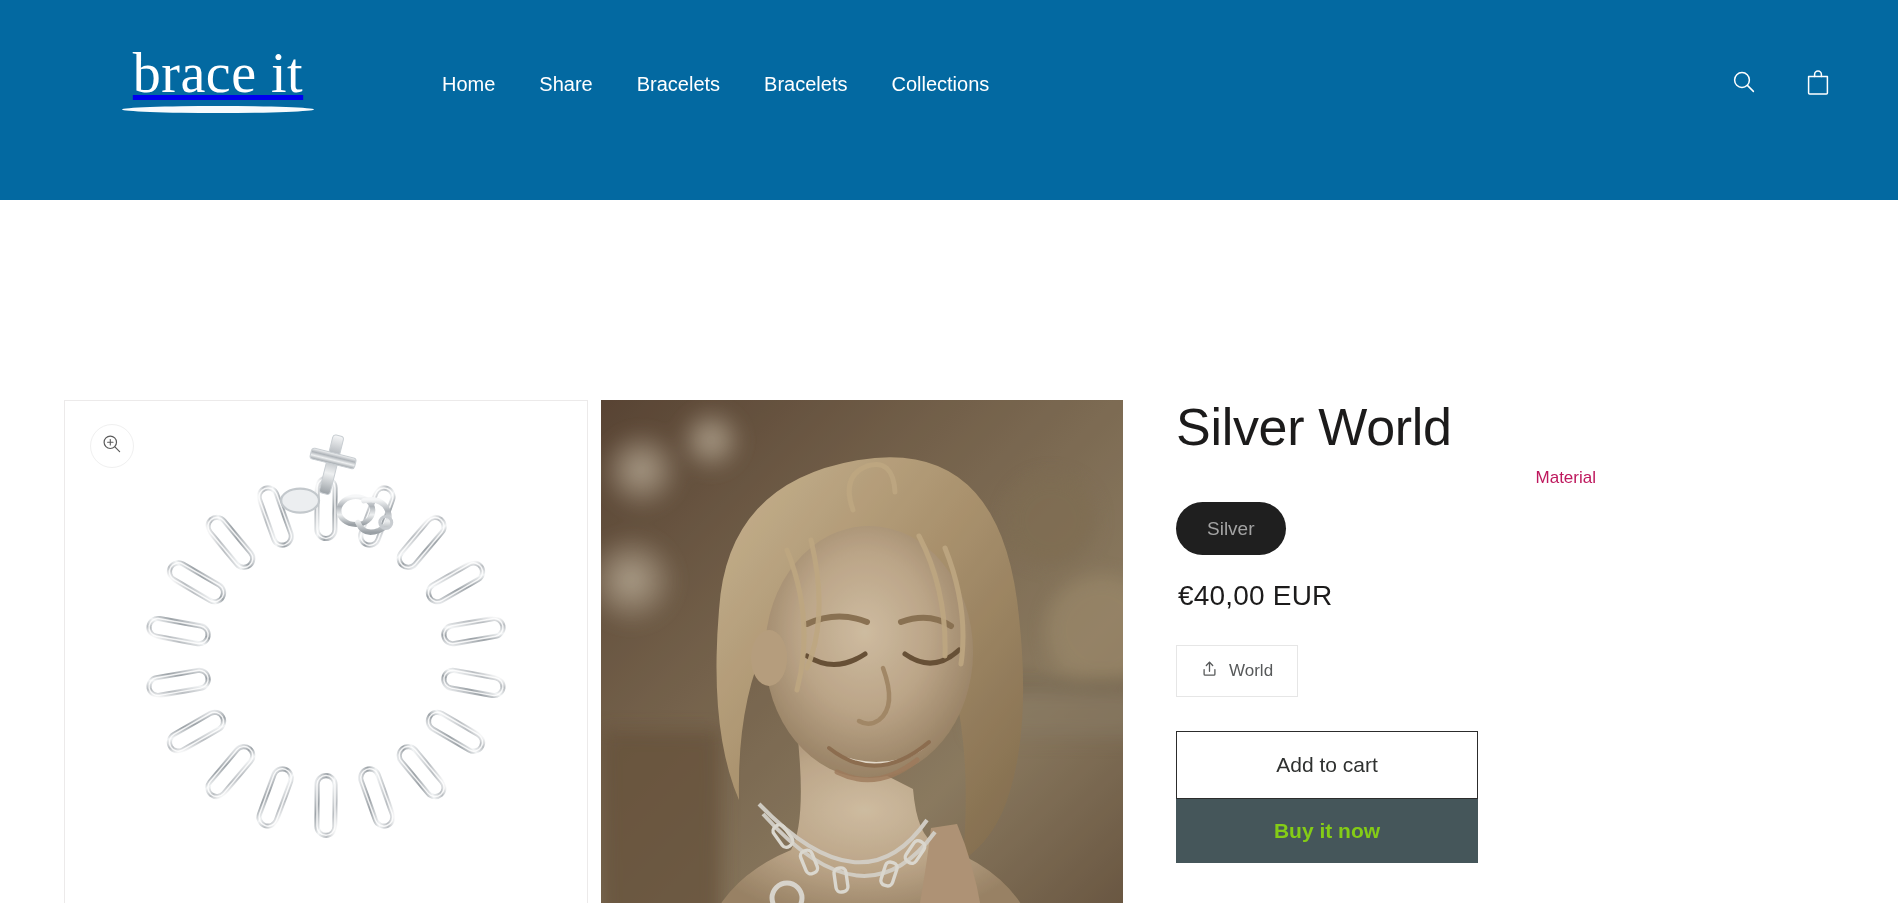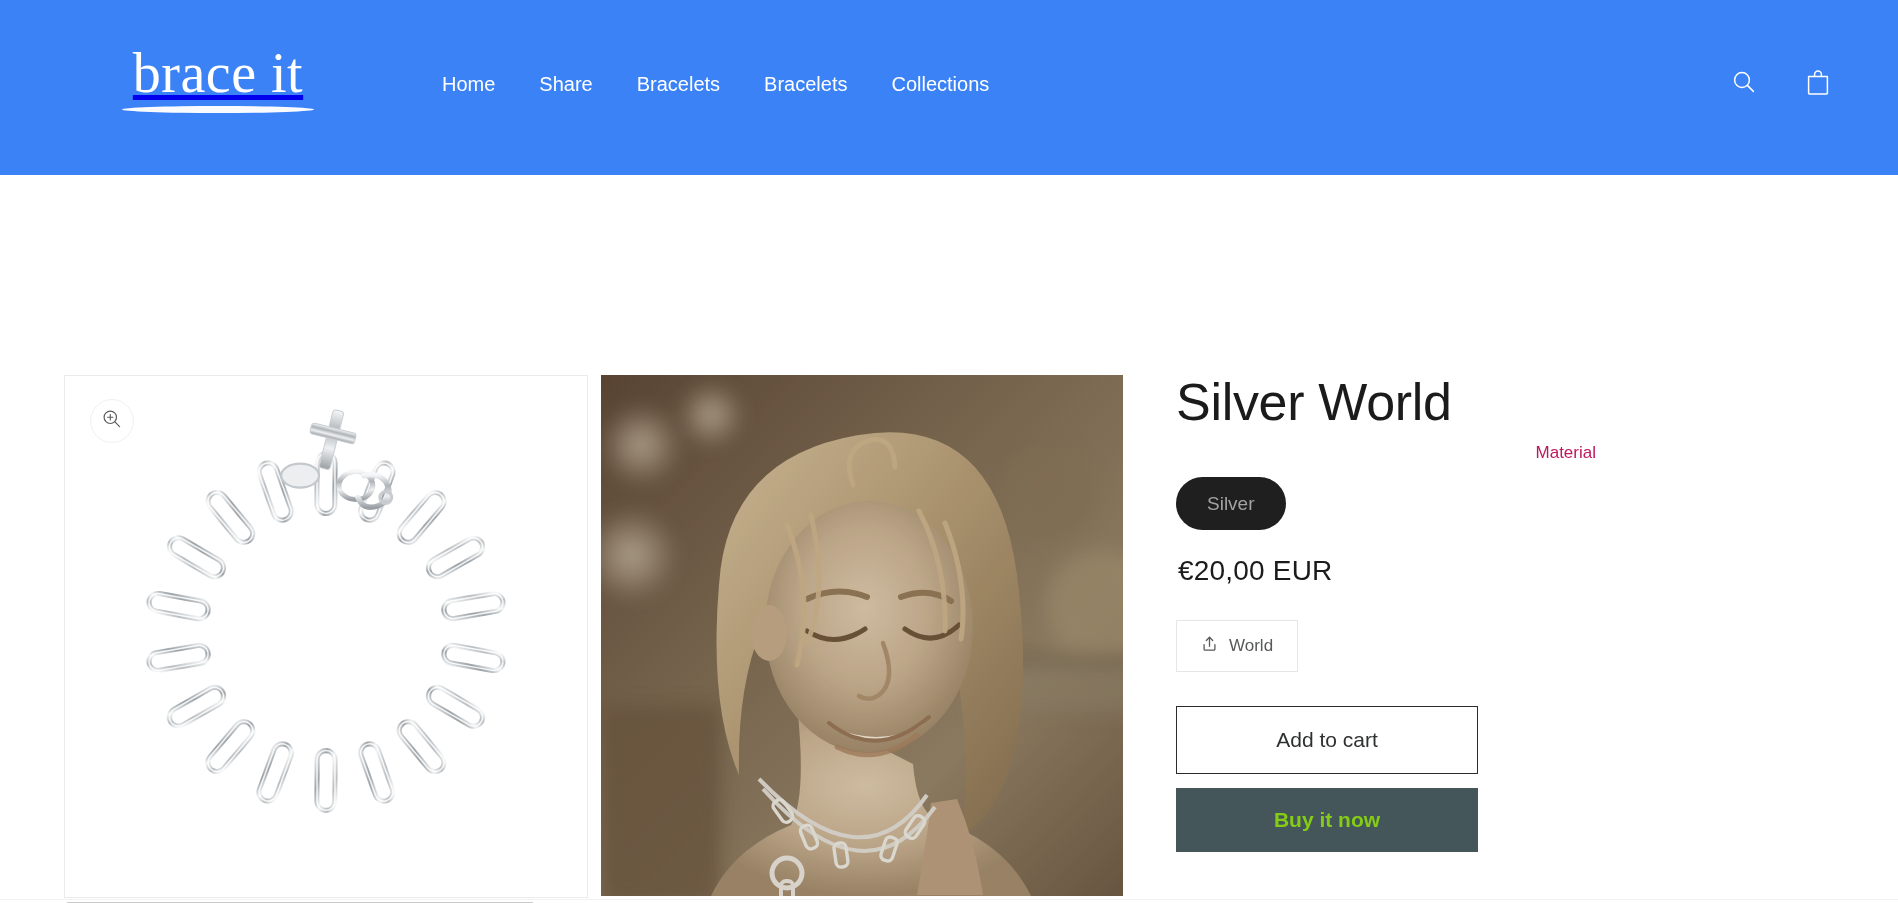--- a/index.html
+++ b/index.html
@@ -9,22 +9,22 @@
     width: 1898px; height: 903px;
     overflow: hidden;
     background: #ffffff;
     font-family: "Liberation Sans", sans-serif;
   }
 
   
   .site-header {
     position: relative;
     width: 100%;
-    height: 175px;
-    background: #3b82f6;
+    height: 200px;
+    background: #0369a1;
     display: flex;
     align-items: center;
   }
   .logo {
     position: absolute;
     left: 102px;
     top: 44px;
     width: 232px;
     height: 78px;
     text-align: center;
@@ -181,21 +181,20 @@
     width: 302px;
     text-align: center;
     cursor: pointer;
     font-size: 21px;
   }
   .btn-add {
     background: #ffffff;
     border: 1px solid #2c2c2c;
     color: #2f3130;
     padding: 21px 0;
-    margin-bottom: 14px;
     font-weight: 400;
   }
   .btn-buy {
     background: #45565a;
     border: none;
     color: #84cc16;
     padding: 20px 0;
     font-weight: bold;
   }
 
@@ -426,21 +425,21 @@
       </svg>
     </div>
   </section>
 
   <section class="product-info">
     <h1 class="product-title">Silver World</h1>
     <div class="option-label">Material</div>
 
     <button class="variant-pill">Silver</button>
 
-    <div class="price">€20,00 EUR</div>
+    <div class="price">€40,00 EUR</div>
 
     <button class="share-btn">
       <span>
         <svg width="17" height="17" viewBox="0 0 17 17" fill="none">
           <path d="M8.5 11.3V2.4" stroke="#57595a" stroke-width="1.3" stroke-linecap="round"></path>
           <path d="M5.3 5.5 8.5 2.3l3.2 3.2" stroke="#57595a" stroke-width="1.3" stroke-linecap="round" stroke-linejoin="round"></path>
           <path d="M3.1 9.6v4.6a1 1 0 0 0 1 1h8.8a1 1 0 0 0 1-1V9.6" stroke="#57595a" stroke-width="1.3" stroke-linecap="round"></path>
         </svg>
       </span>
       <span>World</span>

